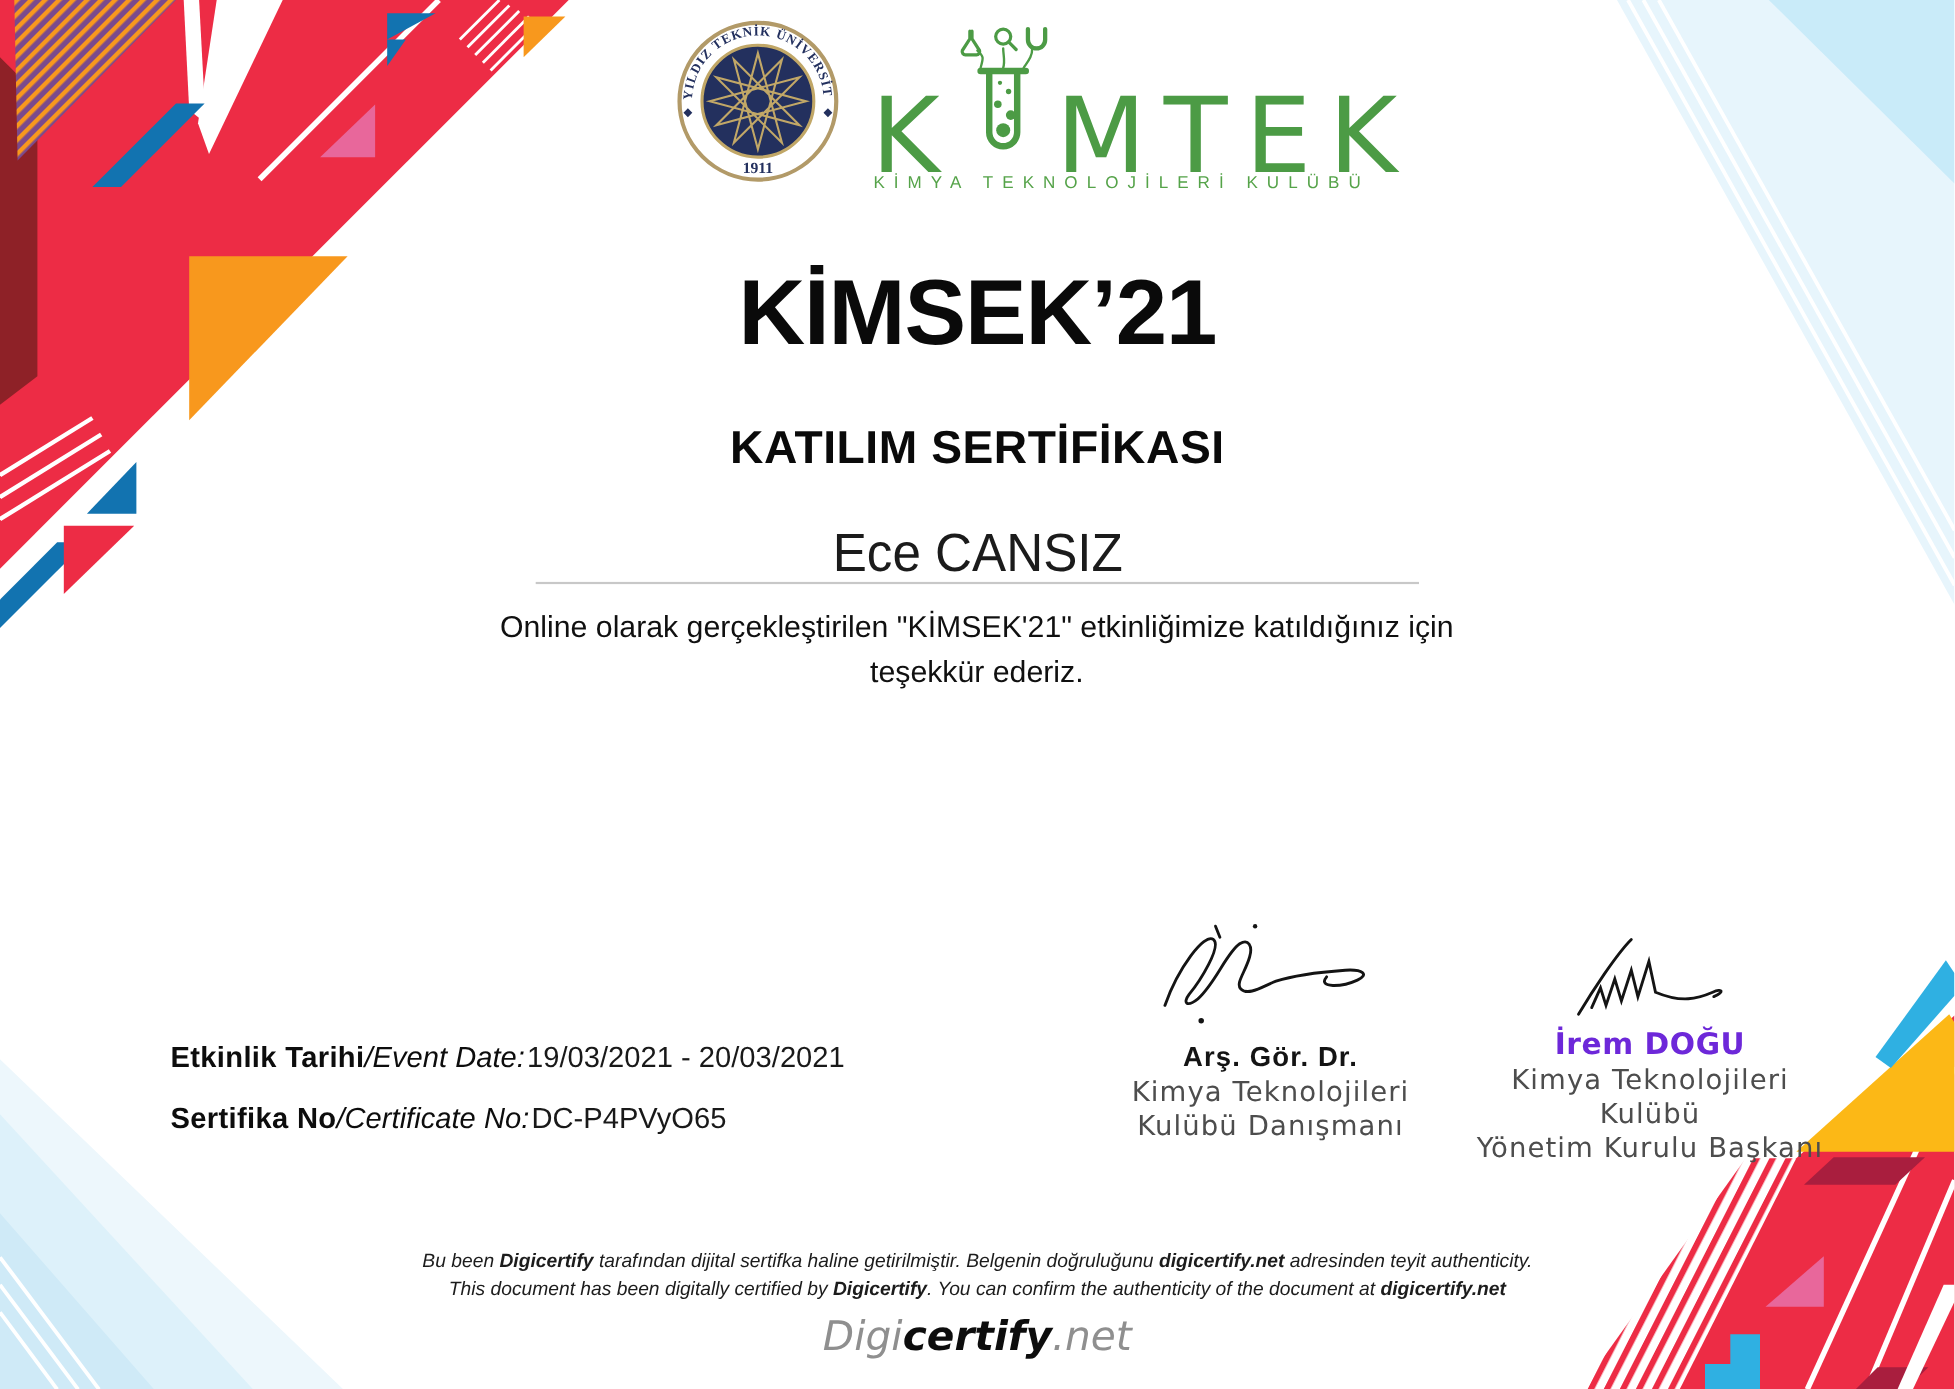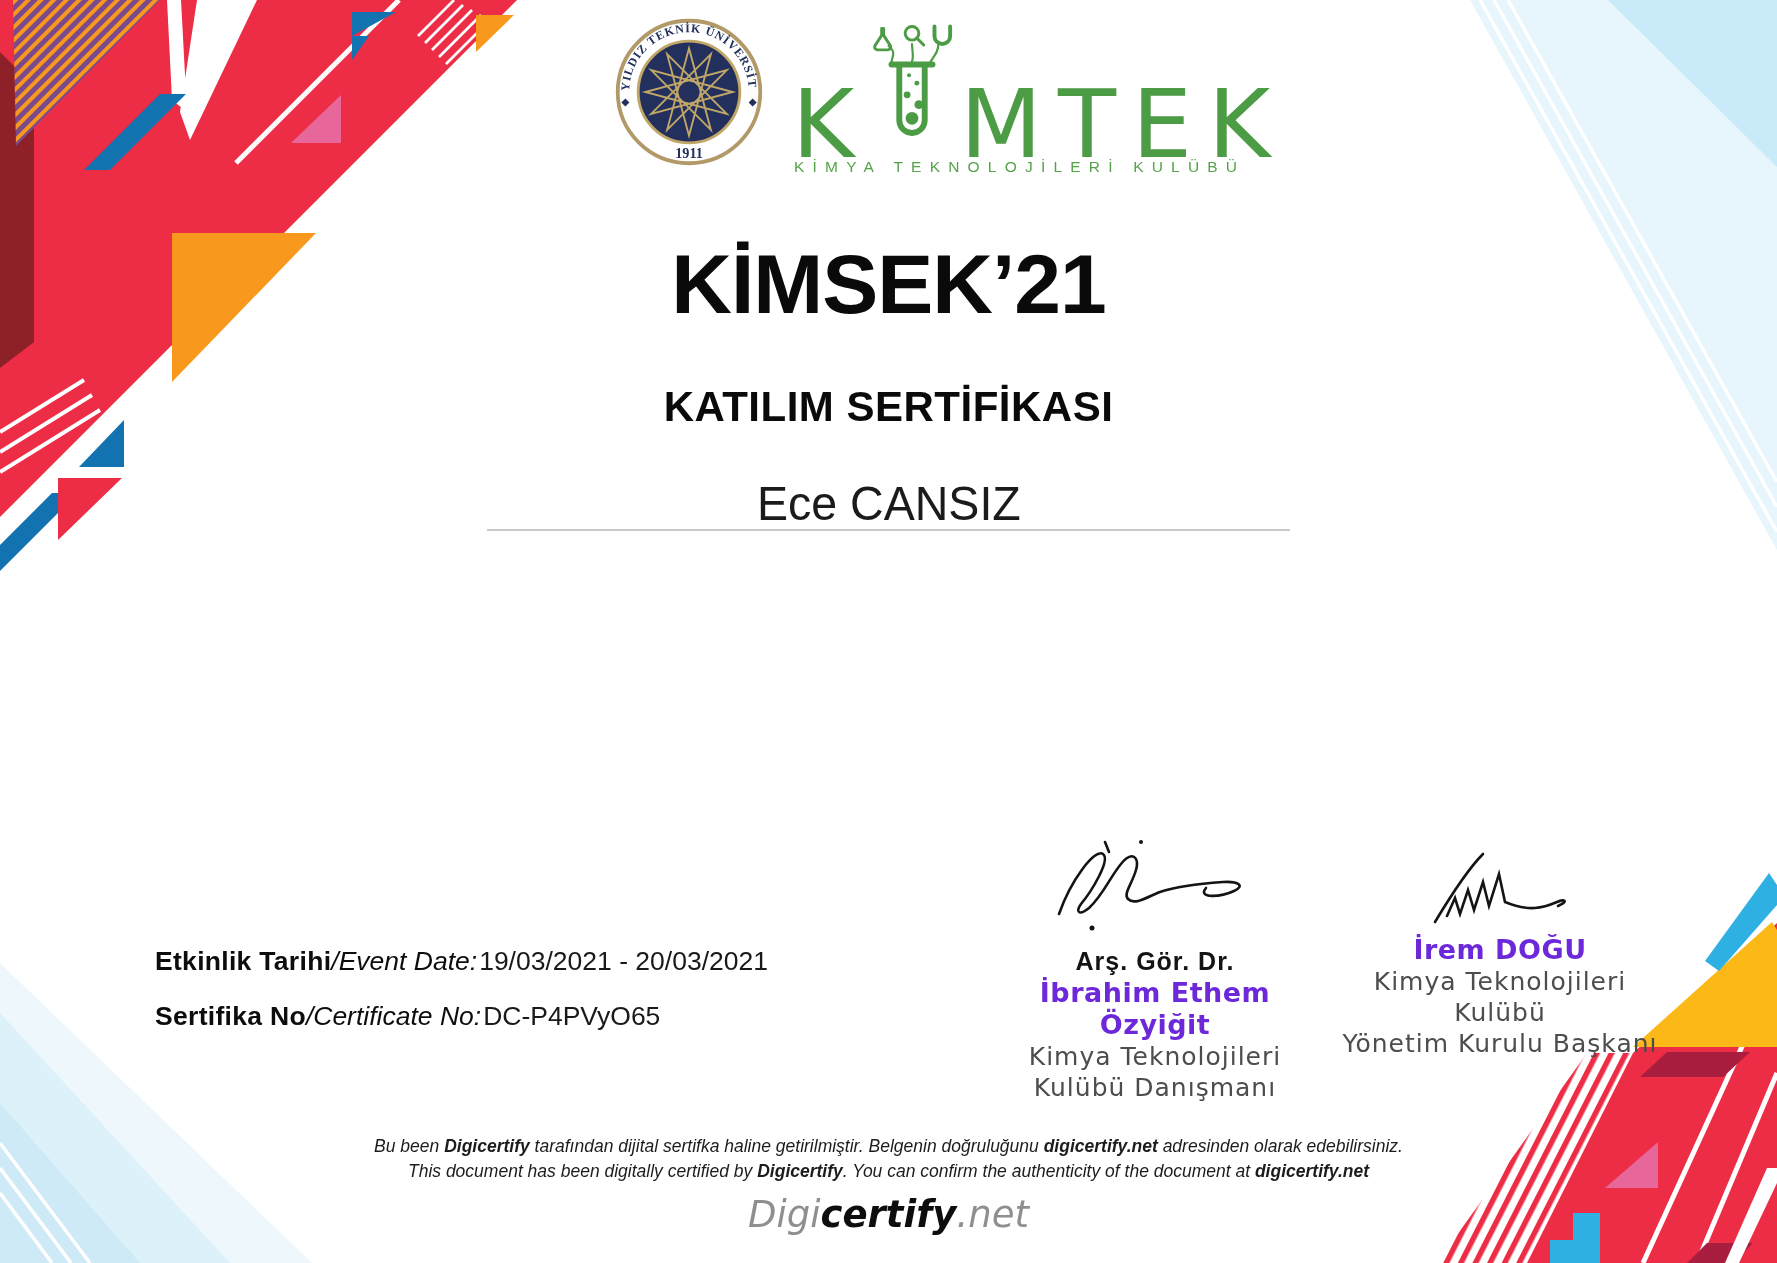--- a/index.html
+++ b/index.html
@@ -210,59 +210,62 @@
   </div>
 
   <div class="abs title">KİMSEK’21</div>
   <div class="abs subtitle">KATILIM SERTİFİKASI</div>
 
   <div class="abs name">
     <span>Ece CANSIZ</span>
   </div>
   <div class="abs name-underline"></div>
 
+  <div class="abs body-text">
+    <div>Online olarak gerçekleştirilen "KİMSEK'21" etkinliğimize katıldığınız için</div>
+    <div>teşekkür ederiz.</div>
+  </div>
 
   <div class="abs details">
     <div class="detail-line">
       <b>Etkinlik Tarihi</b><i>/Event Date:</i><span class="detail-value">19/03/2021 - 20/03/2021</span>
     </div>
     <div class="detail-line">
       <b>Sertifika No</b><i>/Certificate No:</i><span class="detail-value">DC-P4PVyO65</span>
     </div>
   </div>
 
   <div class="abs sig-col sig-left">
     <svg class="sig-img" width="220" height="110" viewBox="0 0 220 110">
       <g fill="none" stroke="#141414" stroke-width="2.6" stroke-linecap="round">
         <path d="M14,78 C26,44 50,12 58,18 C66,24 46,56 36,68 C30,76 34,80 44,72 C60,58 70,30 82,22 C90,17 94,24 91,34 C87,48 78,58 83,63 C90,70 104,60 115,56 C130,51 150,48 178,46 C194,45 200,50 189,55 C176,61 152,63 161,52"></path>
         <path d="M60,6 l4,10"></path>
       </g>
       <circle cx="47" cy="92" r="2.5" fill="#141414"></circle>
       <circle cx="96" cy="6" r="2" fill="#141414"></circle>
     </svg>
     <div class="sig-title">Arş. Gör. Dr.</div>
-    <div class="sig-name">İbrahim Ethem Özyiğit</div>
     <div class="sig-role">Kimya Teknolojileri</div>
     <div class="sig-role">Kulübü Danışmanı</div>
   </div>
 
   <div class="abs sig-col sig-right">
     <svg class="sig-img" width="150" height="92" viewBox="0 0 150 92">
       <g fill="none" stroke="#141414" stroke-width="2.6" stroke-linecap="round">
         <path d="M10,80 C22,60 44,26 58,12"></path>
         <path d="M22,74 l8,-18 l5,16 l8,-24 l6,20 l9,-28 l6,24 l10,-32 l6,28 C104,70 118,66 132,60 C141,56 143,60 133,64"></path>
       </g>
     </svg>
     <div class="sig-name">İrem DOĞU</div>
     <div class="sig-role">Kimya Teknolojileri Kulübü</div>
     <div class="sig-role">Yönetim Kurulu Başkanı</div>
   </div>
 
   <div class="abs footer">
-    <div><span>Bu been </span><b>Digicertify</b><span> tarafından dijital sertifka haline getirilmiştir. Belgenin doğruluğunu </span><b>digicertify.net</b><span> adresinden olarak edebilirsiniz.</span></div>
+    <div><span>Bu been </span><b>Digicertify</b><span> tarafından dijital sertifka haline getirilmiştir. Belgenin doğruluğunu </span><b>digicertify.net</b><span> adresinden teyit authenticity.</span></div>
     <div><span>This document has been digitally certified by </span><b>Digicertify</b><span>. You can confirm the authenticity of the document at </span><b>digicertify.net</b></div>
   </div>
 
   <div class="abs brand">
     <span class="g">Digi</span><span class="b">certify</span><span class="g">.net</span>
   </div>
 
 </div>
 
 </body></html>

